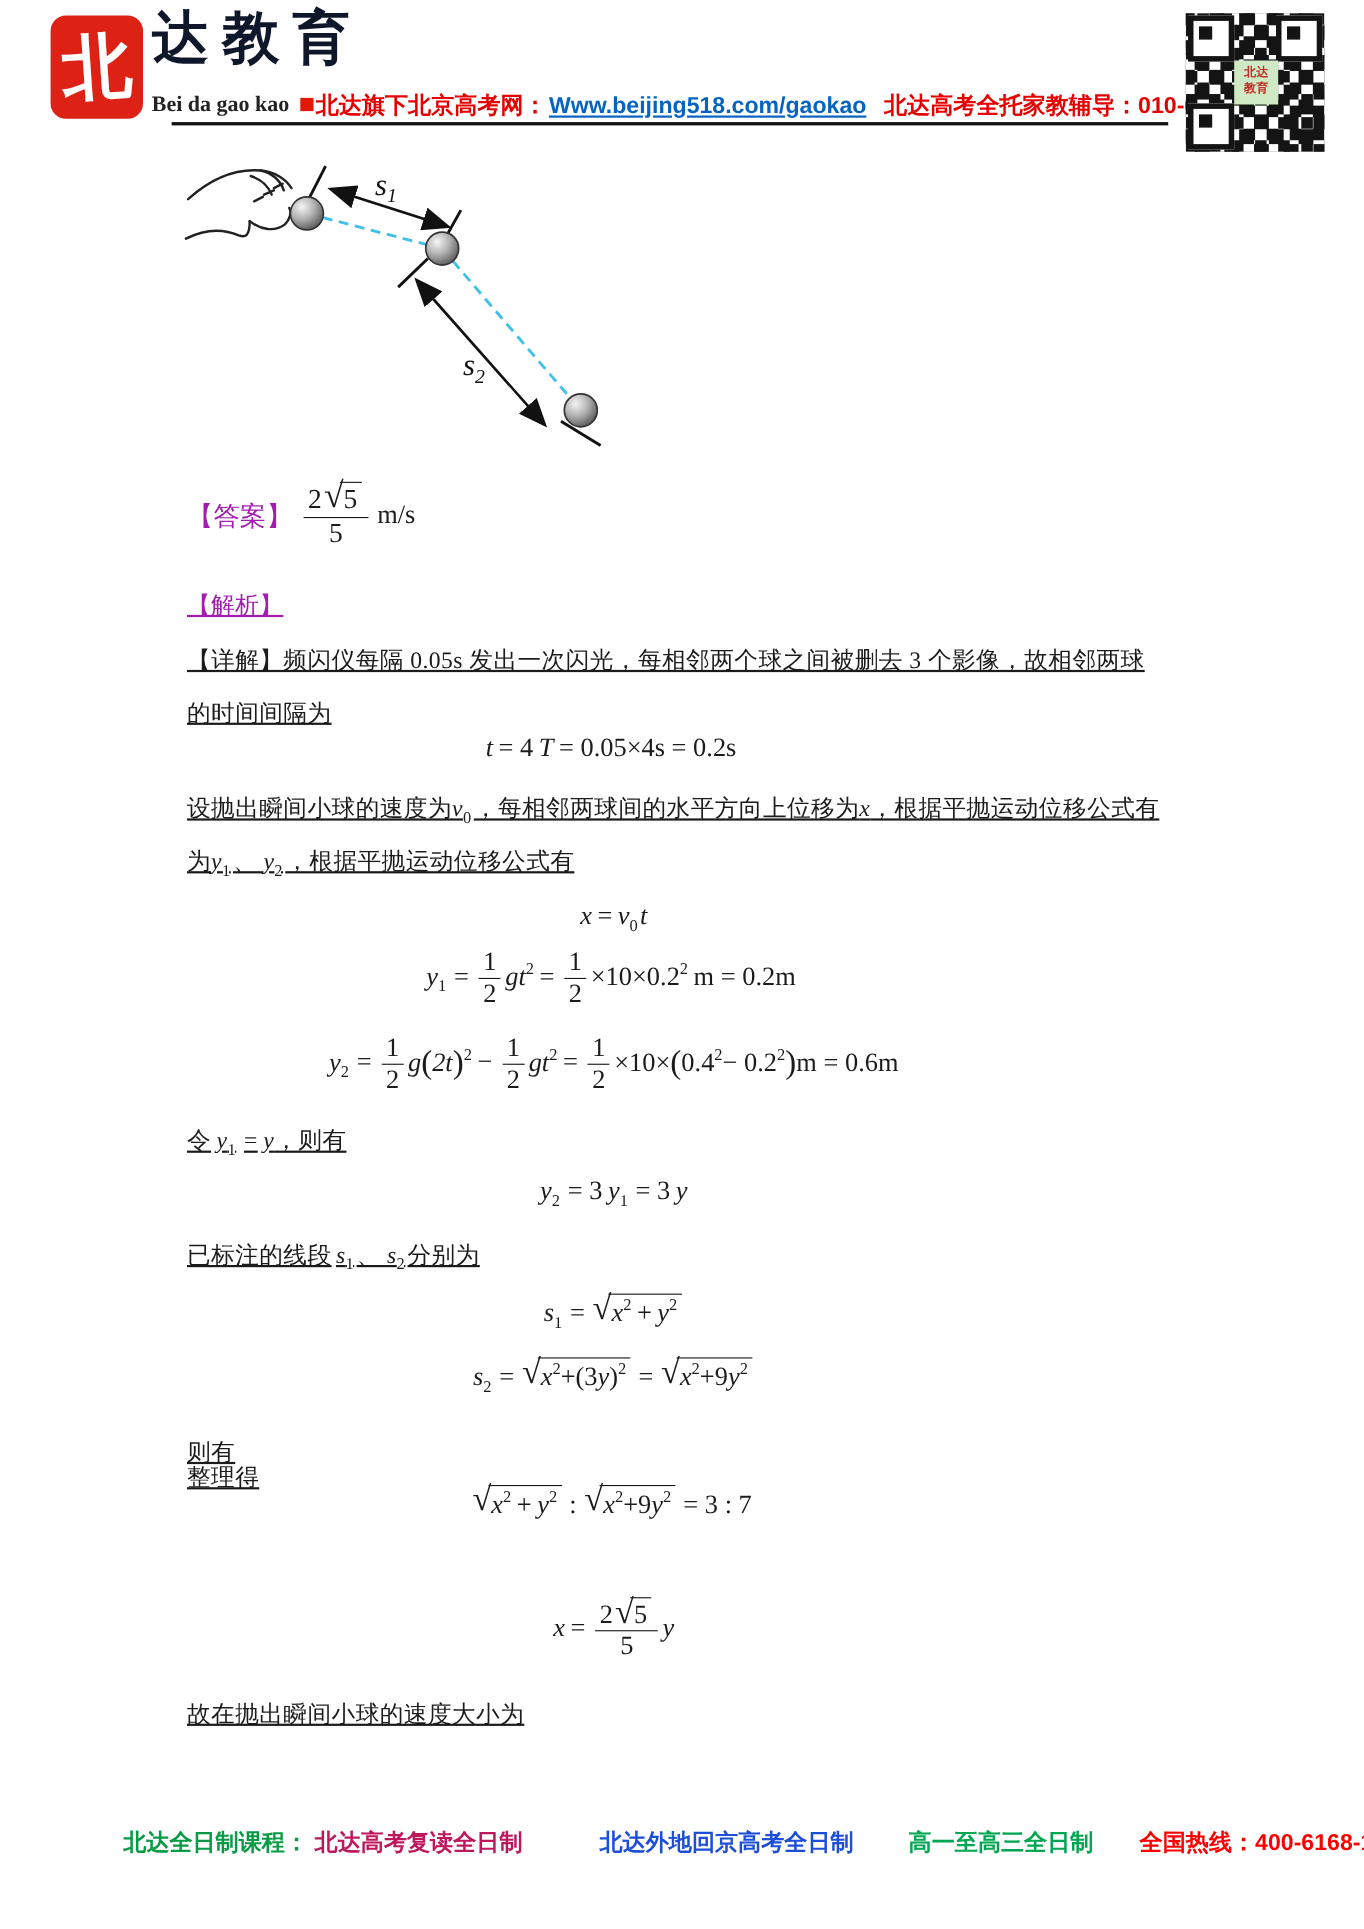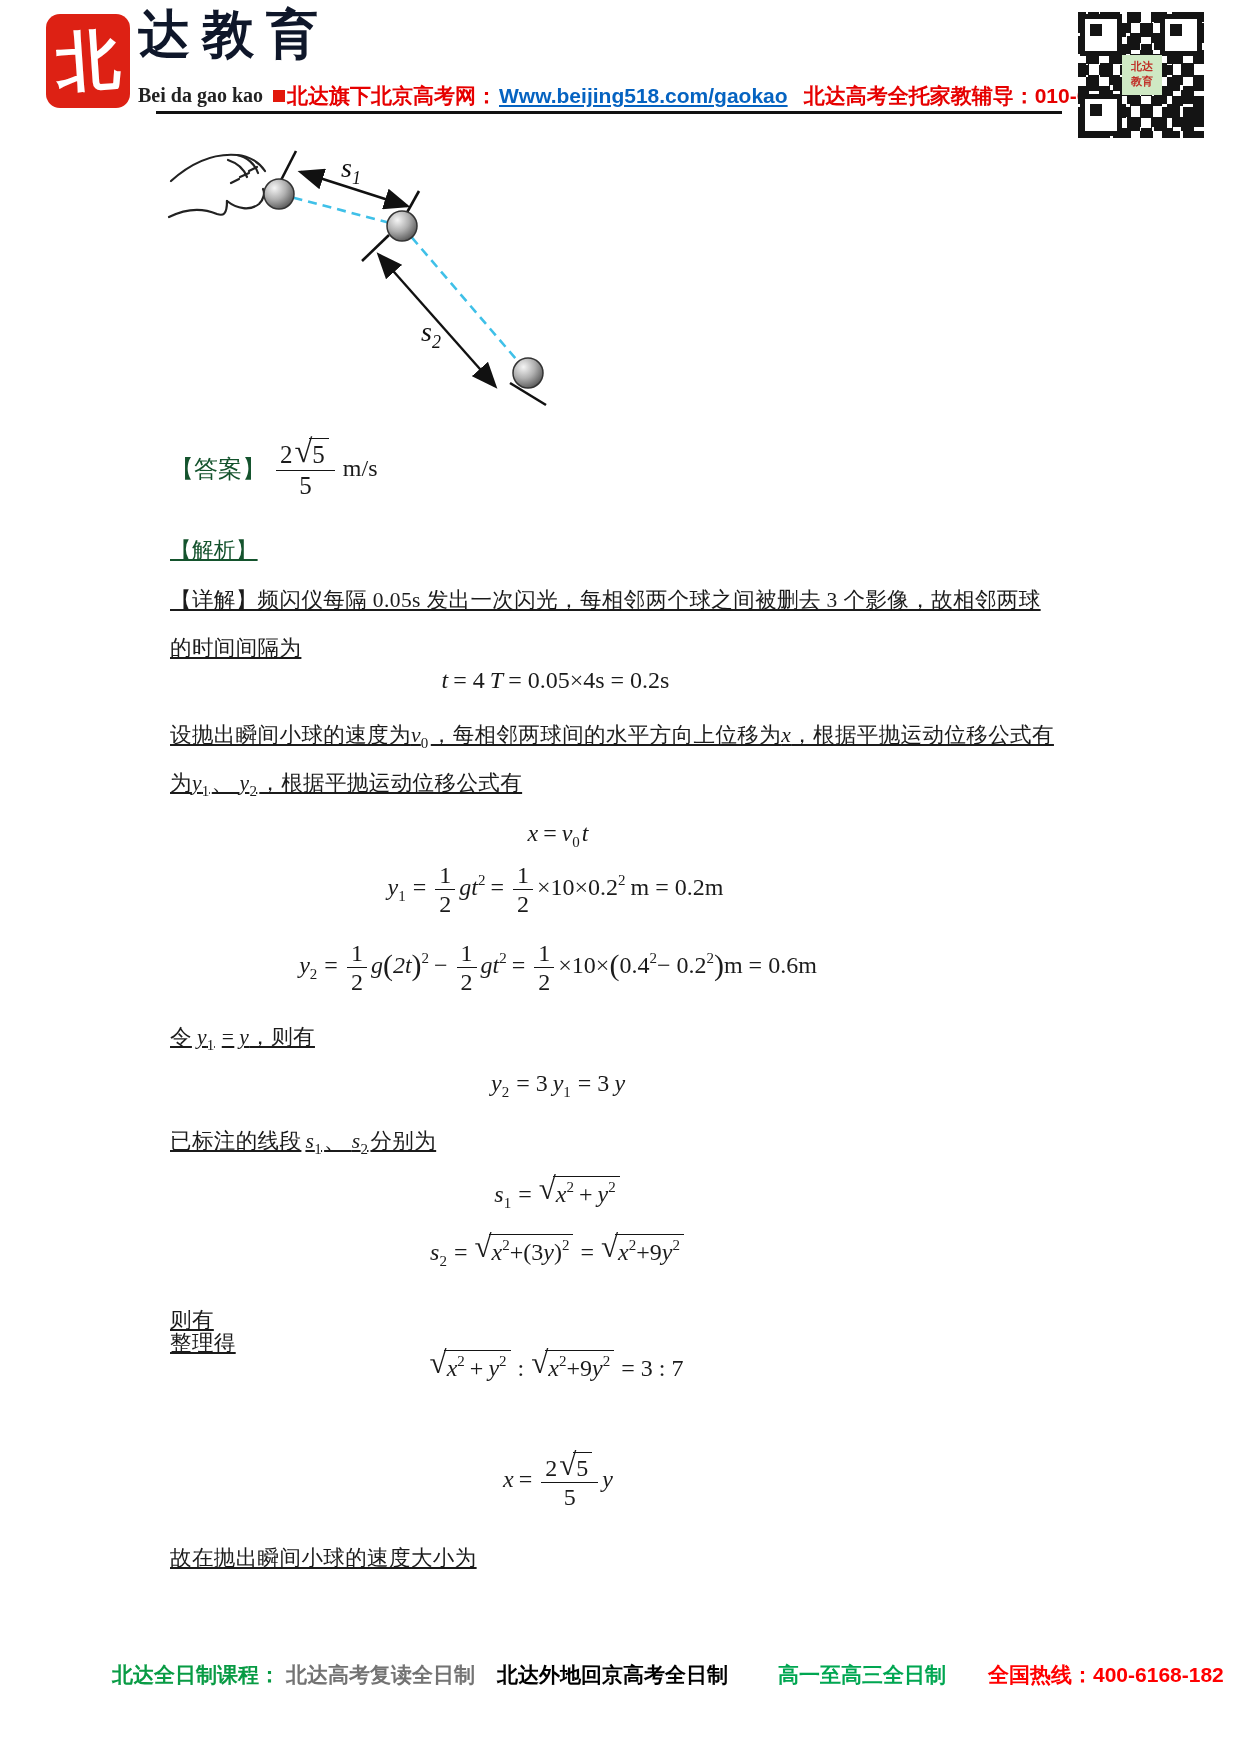--- a/index.html
+++ b/index.html
@@ -28,43 +28,43 @@
   .qr-finder::after{content:"";position:absolute;left:5px;top:5px;width:12px;height:12px;background:#141414;}
   .qf-tl{left:2px;top:2px;}.qf-tr{right:2px;top:2px;}.qf-bl{left:2px;bottom:2px;}
   .qr-label{position:absolute;left:44px;top:43px;width:40px;height:40px;background:#cfe9c4;
             color:#c03028;font-size:11px;font-weight:bold;line-height:1.35;text-align:center;
             display:flex;flex-direction:column;justify-content:center;font-family:Liberation Mono, monospace;}
 
   
   .diagram{position:absolute;left:165px;top:135px;}
 
   
-  .blue{color:#14532d;}
+  .blue{color:#a21caf;}
   .para{position:absolute;left:170px;font-size:21.5px;white-space:nowrap;letter-spacing:0.4px;text-decoration:underline;}
   .eq{position:absolute;left:170px;width:776px;text-align:center;font-size:24px;white-space:nowrap;}
   .mi{font-style:italic;font-family:"Liberation Serif",serif;}
   .sub{font-size:15px;vertical-align:-6px;margin-right:2px;}
   .sup{font-size:15px;vertical-align:10px;}
   .op{margin:0 5px;}
   .frac{display:inline-block;text-align:center;vertical-align:middle;margin:0 4px;line-height:1.1;}
   .frac .fn{display:block;border-bottom:1.7px solid #151515;padding:0 4px 1px;}
   .frac .fd{display:block;padding-top:1px;}
   .sqrt{display:inline-block;white-space:nowrap;margin:0 2px;}
   .rsym{display:inline-block;font-size:1.3em;line-height:0.9;vertical-align:top;margin-right:-3px;position:relative;top:-1px;}
   .rbar{display:inline-block;border-top:1.9px solid #151515;padding:2px 4px 0 3px;}
   .bigp{font-size:30px;vertical-align:-2px;font-style:normal;}
   .answer-row{position:absolute;left:170px;top:438px;display:flex;align-items:center;font-size:24px;}
   .answer-row .frac{font-size:25px;margin:0 8px 0 10px;}
 
   
   .footer{position:absolute;left:112px;top:1661px;font-family:"Liberation Sans",sans-serif;
           font-weight:bold;font-size:21px;white-space:nowrap;}
   .f-green{color:#089b44;margin-right:6px;}
-  .f-blue{color:#737373;margin-right:22px;}
-  .f-orange{color:#000000;margin-right:50px;}
+  .f-blue{color:#be185d;margin-right:22px;}
+  .f-orange{color:#1d4ed8;margin-right:50px;margin-left:48px;}
   .f-green2{color:#00a651;margin-right:42px;}
   .f-red{color:#ff0000;}
 </style>
 </head>
 <body>
 
 <div class="page">
 
   <div class="seal">
     <span>北</span>

